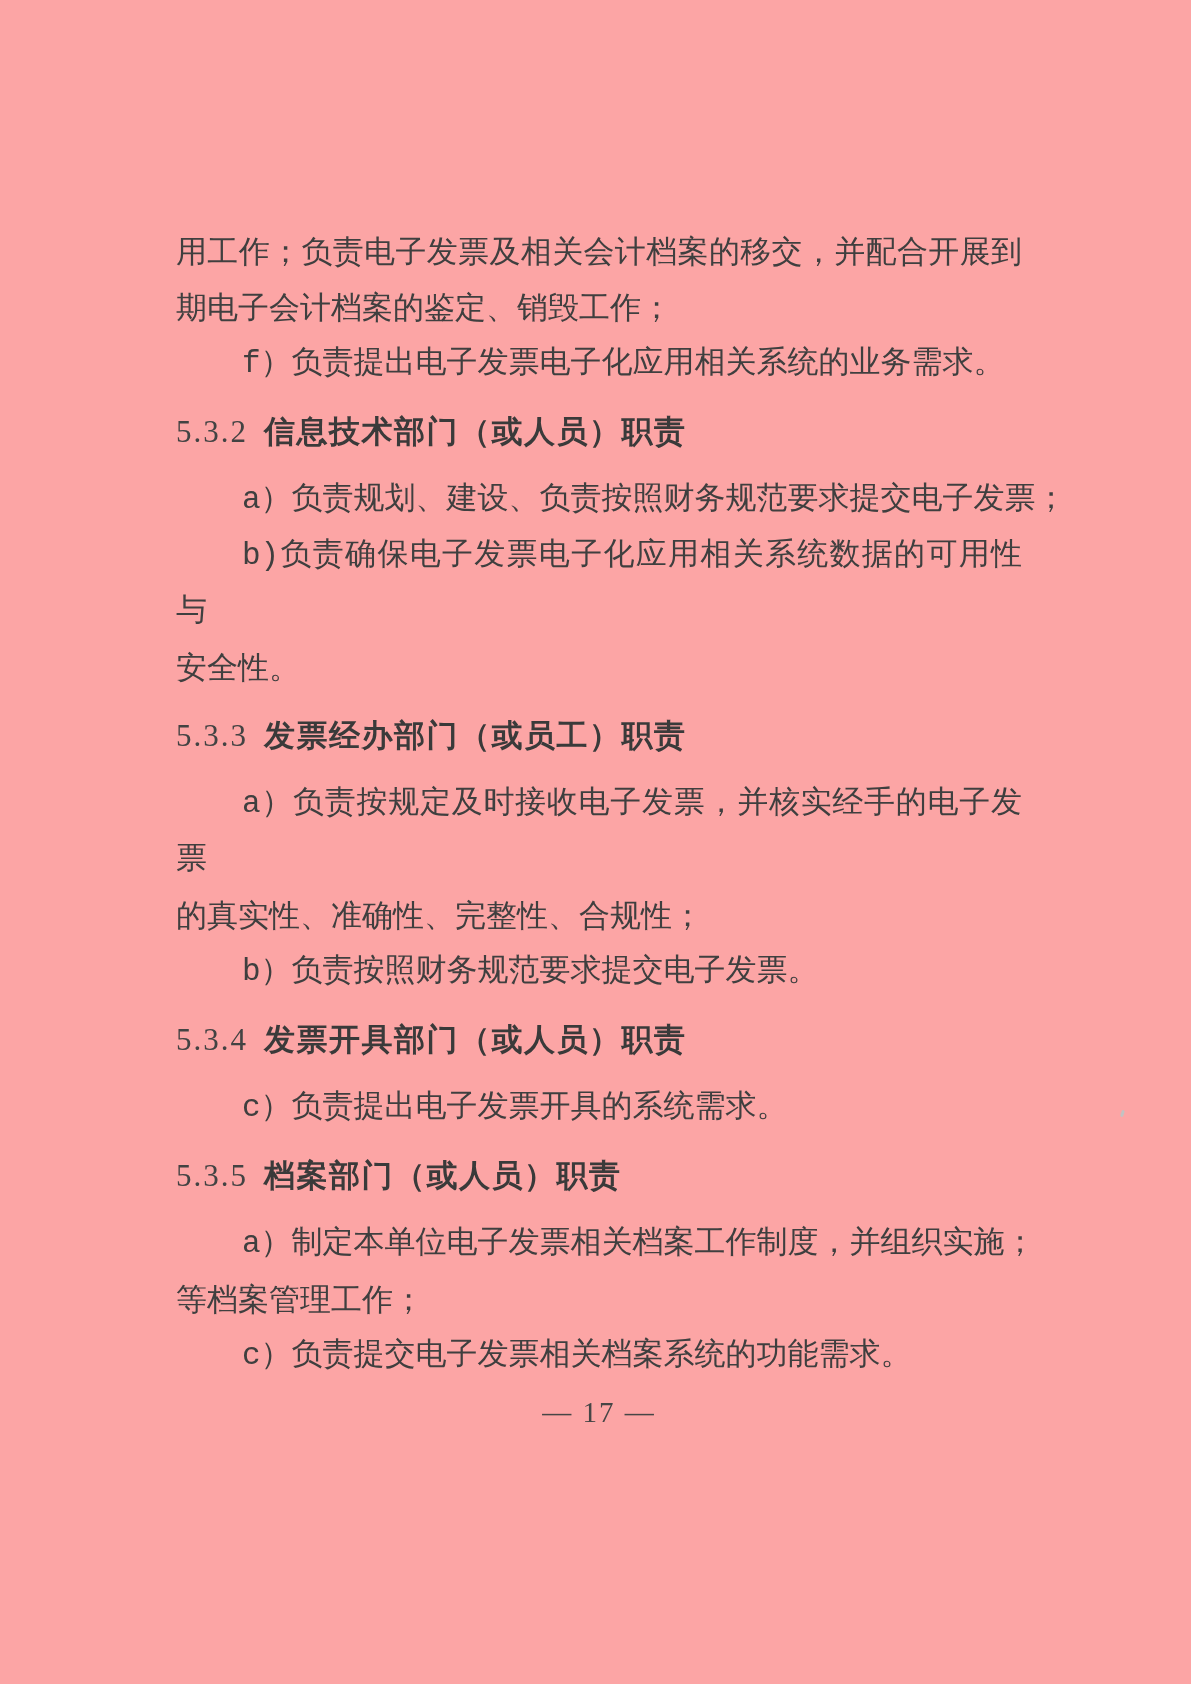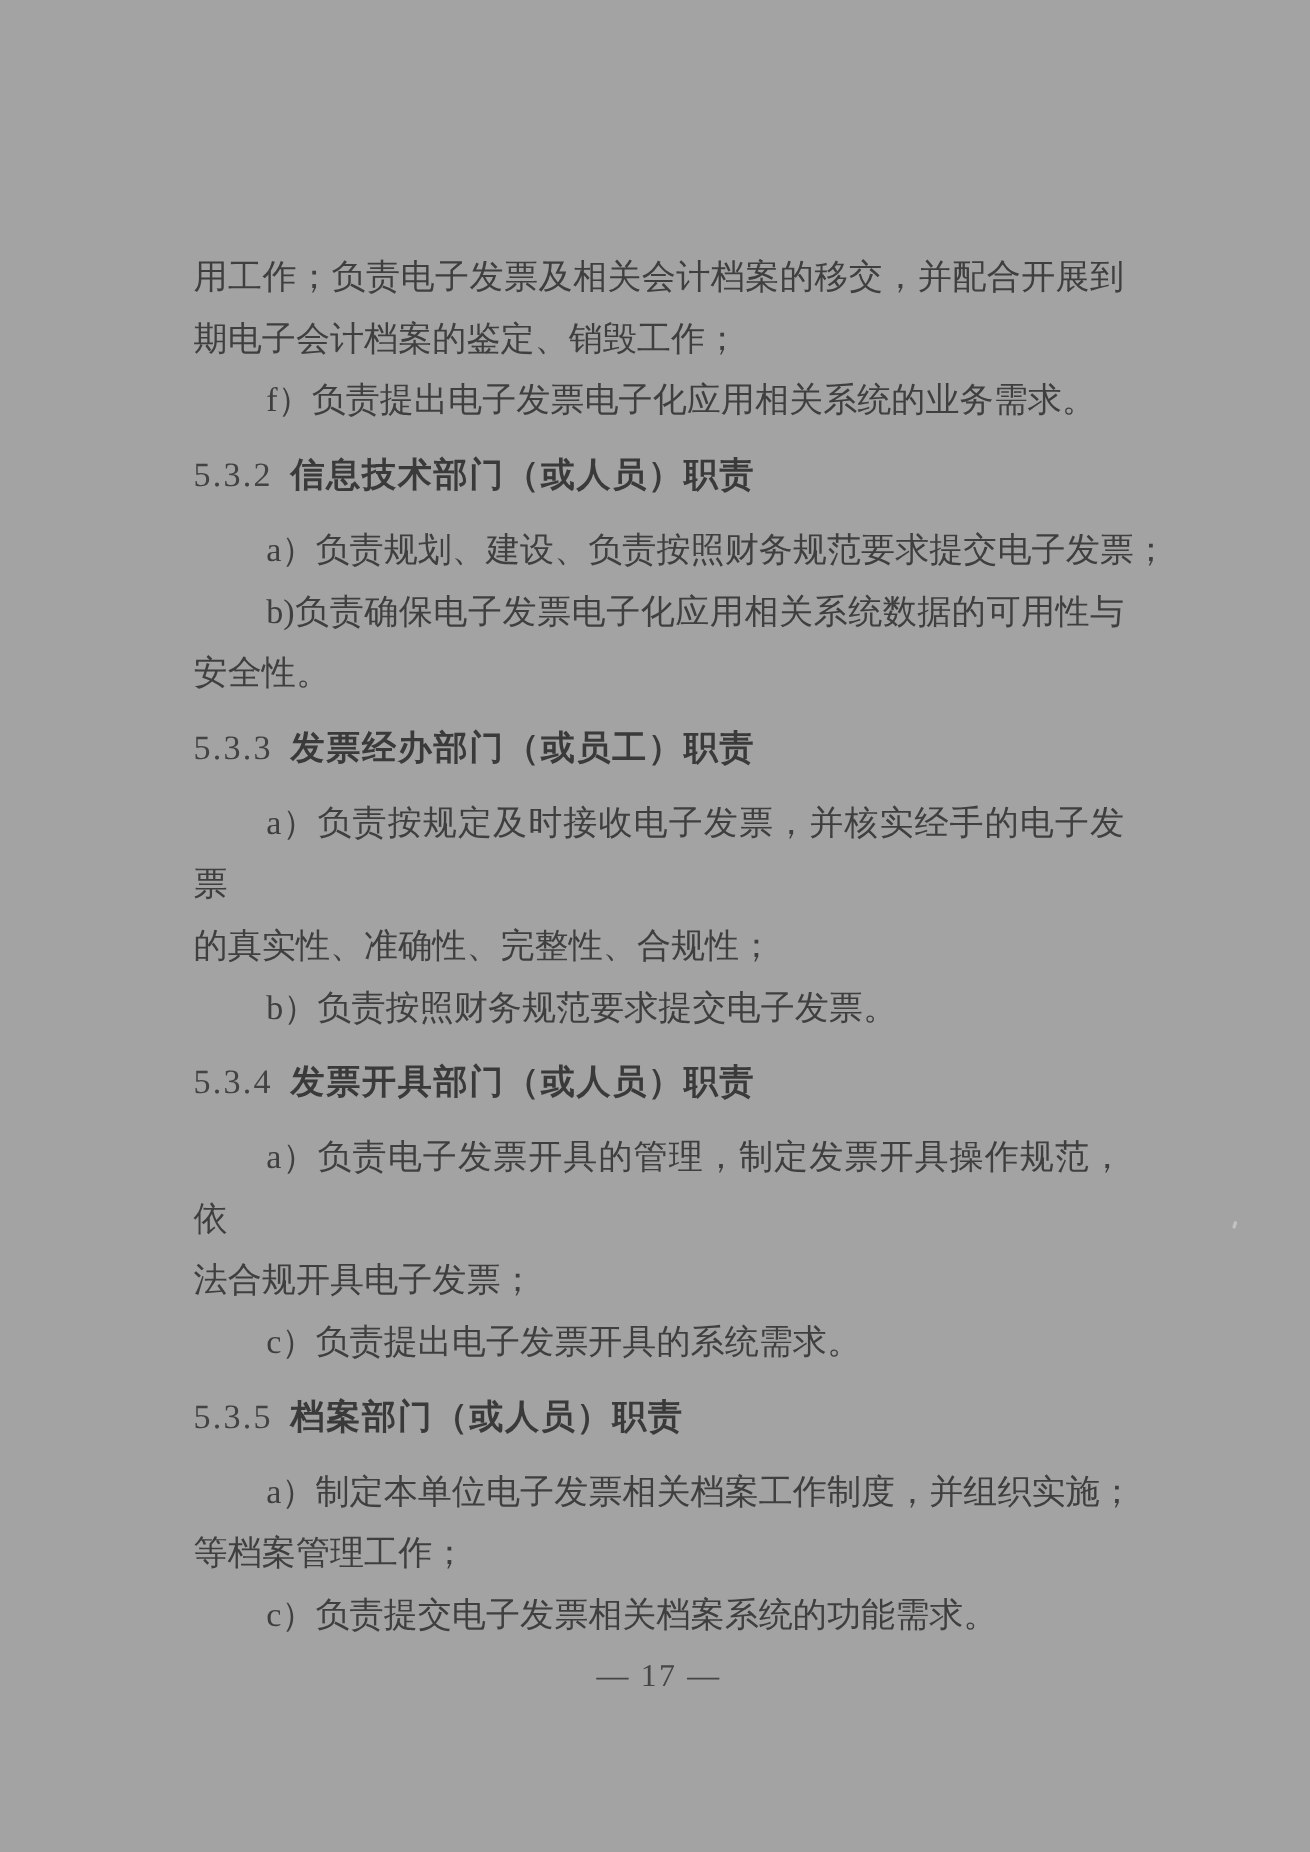--- a/index.html
+++ b/index.html
@@ -23,21 +23,21 @@
     top: 224px;
     width: 846px;
     color: #3f3f3f;
   }
   .para { margin: 0; }
   .line {
     font-size: 31px;
     line-height: 56px;
     white-space: nowrap;
   }
-  .line.indent { text-indent: 66px; }
+  .line.indent { text-indent: 66px; font-family: Liberation Mono, monospace; }
   .line.fill { text-align: justify; text-align-last: justify; white-space: normal; }
   .heading {
     margin: 12px 0;
     font-size: 31px;
     line-height: 56px;
     white-space: nowrap;
     font-family: Liberation Serif, serif;
   }
   .hnum {
     letter-spacing: 2px;
@@ -63,21 +63,21 @@
     width: 3px;
     height: 7px;
     background: #c2c2c2;
     border-radius: 2px;
     transform: rotate(18deg);
   }
 </style>
 </head>
 <body>
 
-<div class="page" style="background: #a3a3a3;">
+<div class="page" style="background: #fca5a5;">
   <div class="content" style="color: rgb(63, 63, 63);">
 
   <div class="para">
         <div class="line fill">用工作；负责电子发票及相关会计档案的移交，并配合开展到</div>
         <div class="line">期电子会计档案的鉴定、销毁工作；</div>
       </div>
       <div class="para">
         <div class="line indent">f）负责提出电子发票电子化应用相关系统的业务需求。</div>
       </div>
       <div class="heading"><span class="hnum">5.3.2</span><span class="htitle">信息技术部门（或人员）职责</span></div>
@@ -91,24 +91,20 @@
       <div class="heading"><span class="hnum">5.3.3</span><span class="htitle">发票经办部门（或员工）职责</span></div>
       <div class="para">
         <div class="line indent fill">a）负责按规定及时接收电子发票，并核实经手的电子发票</div>
         <div class="line">的真实性、准确性、完整性、合规性；</div>
       </div>
       <div class="para">
         <div class="line indent">b）负责按照财务规范要求提交电子发票。</div>
       </div>
       <div class="heading"><span class="hnum">5.3.4</span><span class="htitle">发票开具部门（或人员）职责</span></div>
       <div class="para">
-        <div class="line indent fill">a）负责电子发票开具的管理，制定发票开具操作规范，依</div>
-        <div class="line">法合规开具电子发票；</div>
-      </div>
-      <div class="para">
         <div class="line indent">c）负责提出电子发票开具的系统需求。</div>
       </div>
       <div class="heading"><span class="hnum">5.3.5</span><span class="htitle">档案部门（或人员）职责</span></div>
       <div class="para">
         <div class="line indent">a）制定本单位电子发票相关档案工作制度，并组织实施；</div>
       </div>
       <div class="para">
         <div class="line">等档案管理工作；</div>
       </div>
       <div class="para">

